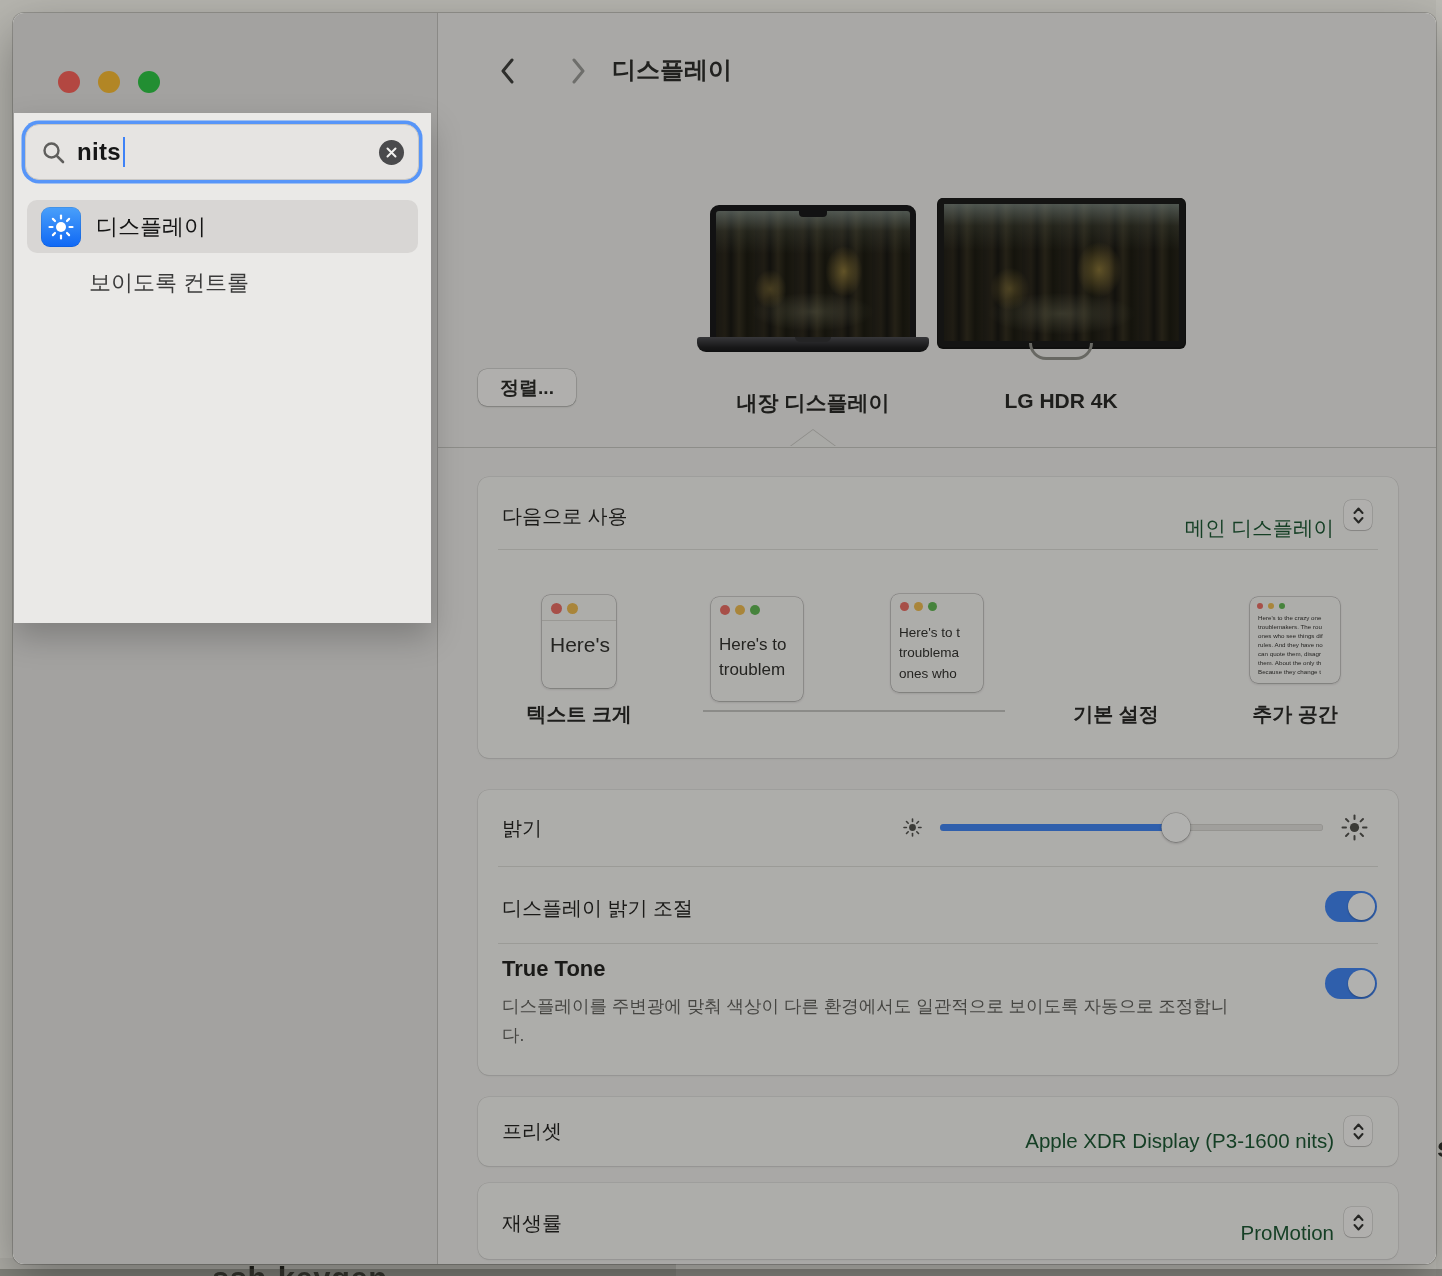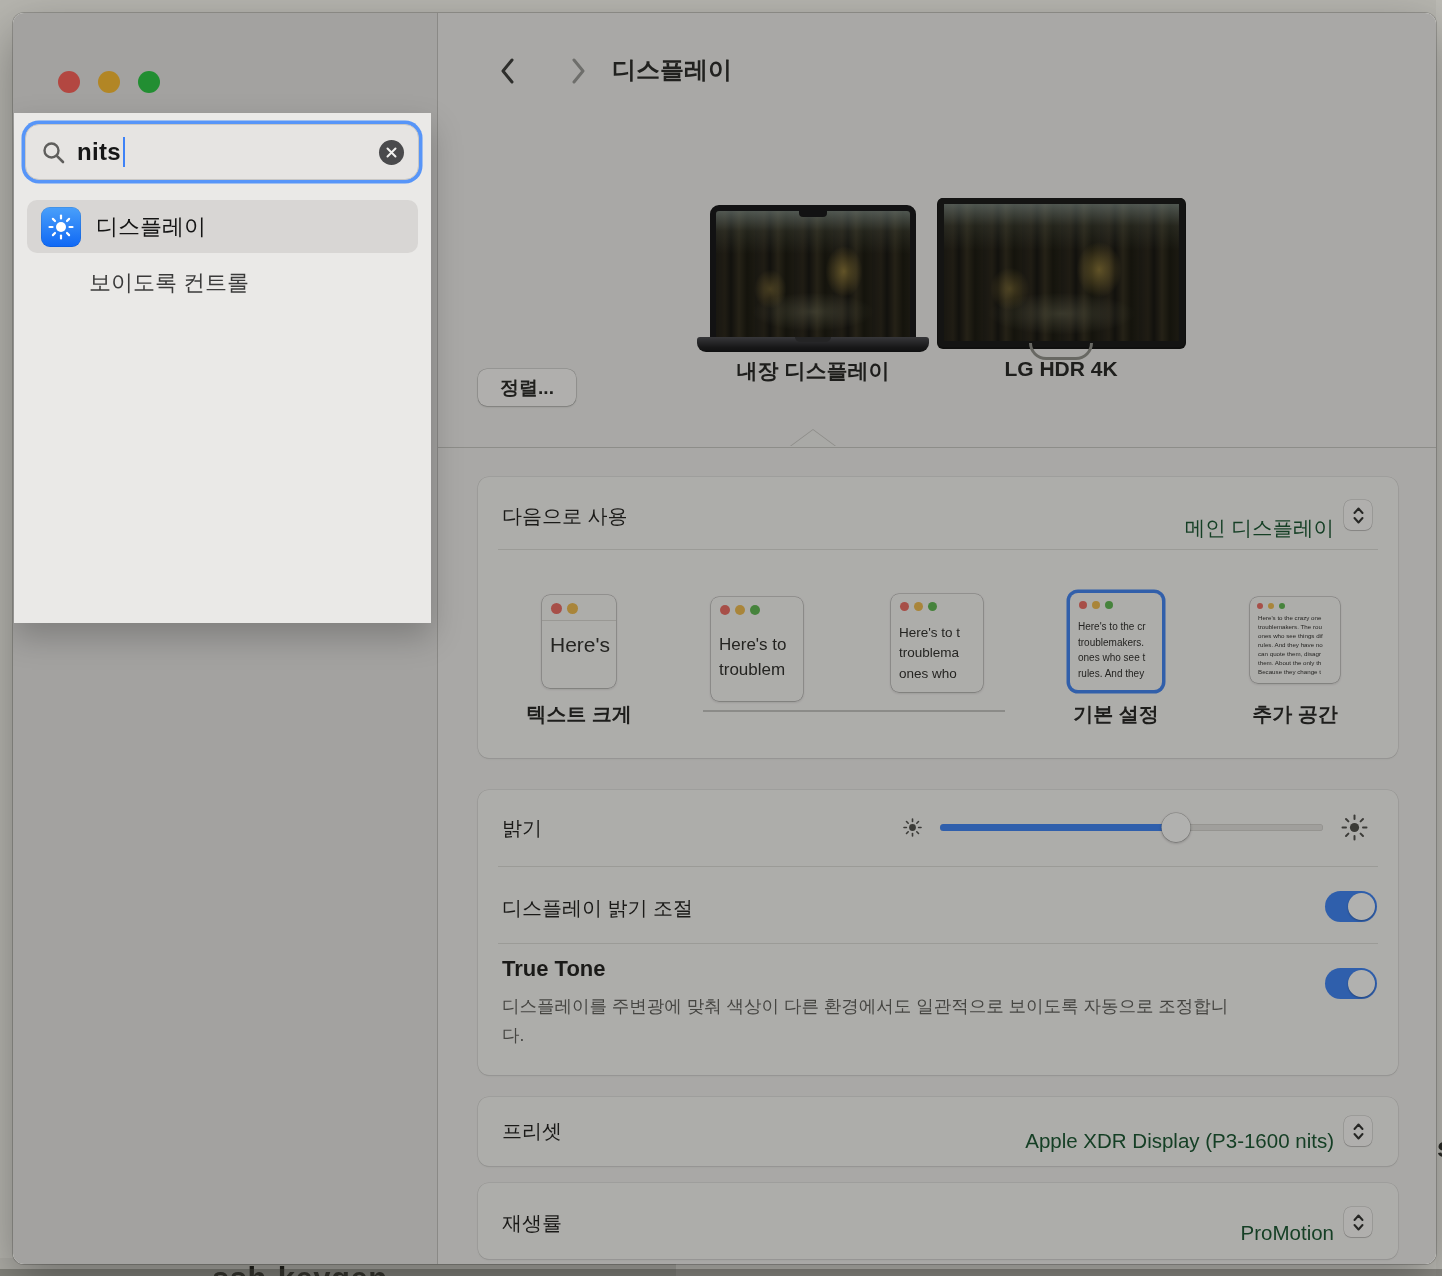--- a/index.html
+++ b/index.html
@@ -63,21 +63,21 @@
                  border-radius:9px 9px 2px 2px;box-sizing:border-box;}
   .laptop-notch{position:absolute;left:50%;top:0;transform:translateX(-50%);width:28px;height:6px;background:#101012;border-radius:0 0 4px 4px;}
   .laptop-base{position:absolute;left:259px;top:324px;width:232px;height:15px;border-radius:3px 3px 9px 9px;
                background:linear-gradient(180deg,#46464c,#17171a 70%,#0c0c0e);}
   .laptop-base::after{content:"";position:absolute;left:50%;top:0;transform:translateX(-50%);width:36px;height:5px;
                background:#2a2a2e;border-radius:0 0 5px 5px;}
   .monitor{position:absolute;left:500px;top:185px;width:247px;height:149px;border:6px solid #131313;
            border-radius:5px;box-sizing:border-box;box-shadow:0 1px 0 1px #0c0c0c;}
   .monitor-stand{position:absolute;left:591px;top:330px;width:64px;height:17px;border:3px solid #8f8f89;border-top:none;
                  border-radius:0 0 36px 36px;box-sizing:border-box;}
-  .display-label{position:absolute;top:344px;font-size:21px;font-weight:700;color:#222220;text-align:center;width:260px;}
+  .display-label{position:absolute;top:376px;font-size:21px;font-weight:700;color:#222220;text-align:center;width:260px;}
   .arrange-btn{position:absolute;left:40px;top:356px;width:98px;height:37px;border-radius:9px;background:#fbfaf8;
                box-shadow:0 0 0 .5px rgba(0,0,0,.22),0 1px 2px rgba(0,0,0,.18);display:flex;align-items:center;justify-content:center;
                font-size:19px;font-weight:600;color:#242422;}
   .section-divider{position:absolute;left:0;top:434px;right:0;height:1px;background:#c7c6c2;}
   .notch-tri{position:absolute;left:352px;top:417px;width:0;height:0;border-left:23px solid transparent;
              border-right:23px solid transparent;border-bottom:17px solid #f1f0ee;filter:drop-shadow(0 -1px 0 #c7c6c2);}
 
   
   .card{position:absolute;left:40px;width:920px;background:#f7f6f4;border-radius:11px;
         box-shadow:0 0 0 .5px rgba(0,0,0,.12),0 1px 2px rgba(0,0,0,.08);}
@@ -195,28 +195,20 @@
             </div>
           <div class="t-body" style="font-size:17px;line-height:1.45;padding-top:12px;">Here's to<br>troublem</div>
         </div>
         <div class="thumb" style="left:413px;top:117px;width:92px;height:98px;">
           <div class="t-dots">
               <i class="dot-r" style="width:9px;height:9px;"></i>
               <i class="dot-y" style="width:9px;height:9px;"></i>
               <i class="dot-g" style="width:9px;height:9px;"></i>
             </div>
           <div class="t-body" style="font-size:13.5px;line-height:1.5;padding-top:6px;">Here's to t<br>troublema<br>ones who</div>
-        </div>
-        <div class="thumb on" style="left:592px;top:116px;width:92px;height:97px;">
-          <div class="t-dots">
-              <i class="dot-r" style="width:8px;height:8px;"></i>
-              <i class="dot-y" style="width:8px;height:8px;"></i>
-              <i class="dot-g" style="width:8px;height:8px;"></i>
-            </div>
-          <div class="t-body" style="font-size:10px;line-height:1.55;padding-top:4px;">Here's to the cr<br>troublemakers.<br>ones who see t<br>rules. And they</div>
         </div>
         <div class="thumb" style="left:772px;top:120px;width:90px;height:86px;">
           <div class="t-dots" style="padding:6px 0 3px 7px;">
               <i class="dot-r" style="width:6px;height:6px;"></i>
               <i class="dot-y" style="width:6px;height:6px;"></i>
               <i class="dot-g" style="width:6px;height:6px;"></i>
             </div>
           <div class="t-body" style="font-size:6.2px;line-height:1.45;padding-top:2px;">Here's to the crazy one<br>troublemakers. The rou<br>ones who see things dif<br>rules. And they have no<br>can quote them, disagr<br>them. About the only th<br>Because they change t</div>
         </div>
 

